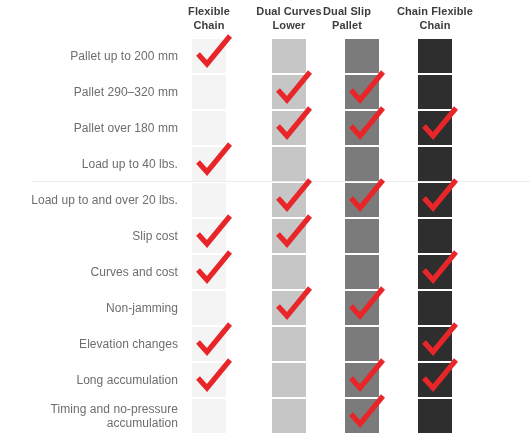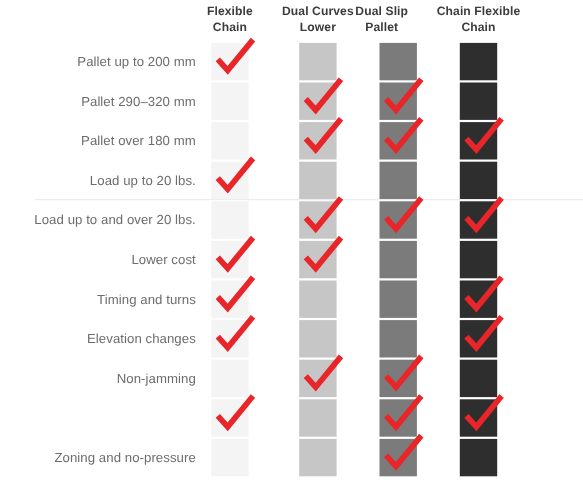--- a/index.html
+++ b/index.html
@@ -225,21 +225,21 @@
           <div class="check">
             <svg width="42" height="40" viewBox="0 0 42 40">
               <path d="M4 20 L13 30 L36 2" fill="none" stroke="#e8262a" stroke-width="5.2" stroke-linecap="butt" stroke-linejoin="miter"></path>
             </svg>
           </div>
         </div>
       </div>
       <div class="row">
         <div class="row-label">
           <div>
-            <span class="lbl-line">Load up to 20 lbs.</span>
+            <span class="lbl-line">Load up to 40 lbs.</span>
           </div>
         </div>
         <div class="cell c0">
           <div class="swatch" style="background: rgb(244, 244, 244);"></div>
           <div class="check">
             <svg width="42" height="40" viewBox="0 0 42 40">
               <path d="M4 20 L13 30 L36 2" fill="none" stroke="#e8262a" stroke-width="5.2" stroke-linecap="butt" stroke-linejoin="miter"></path>
             </svg>
           </div>
         </div>
@@ -284,73 +284,102 @@
           <div class="check">
             <svg width="42" height="40" viewBox="0 0 42 40">
               <path d="M4 20 L13 30 L36 2" fill="none" stroke="#e8262a" stroke-width="5.2" stroke-linecap="butt" stroke-linejoin="miter"></path>
             </svg>
           </div>
         </div>
       </div>
       <div class="row">
         <div class="row-label">
           <div>
-            <span class="lbl-line">Lower cost</span>
-          </div>
-        </div>
-        <div class="cell c0">
-          <div class="swatch" style="background: rgb(244, 244, 244);"></div>
-          <div class="check">
-            <svg width="42" height="40" viewBox="0 0 42 40">
-              <path d="M4 20 L13 30 L36 2" fill="none" stroke="#e8262a" stroke-width="5.2" stroke-linecap="butt" stroke-linejoin="miter"></path>
-            </svg>
-          </div>
-        </div>
-        <div class="cell c1">
-          <div class="swatch" style="background: rgb(198, 198, 198);"></div>
-          <div class="check">
-            <svg width="42" height="40" viewBox="0 0 42 40">
-              <path d="M4 20 L13 30 L36 2" fill="none" stroke="#e8262a" stroke-width="5.2" stroke-linecap="butt" stroke-linejoin="miter"></path>
-            </svg>
-          </div>
-        </div>
-        <div class="cell c2">
-          <div class="swatch" style="background: rgb(123, 123, 123);"></div>
-        </div>
-        <div class="cell c3">
-          <div class="swatch" style="background: rgb(46, 46, 46);"></div>
-        </div>
-      </div>
-      <div class="row">
-        <div class="row-label">
-          <div>
-            <span class="lbl-line">Timing and turns</span>
-          </div>
-        </div>
-        <div class="cell c0">
-          <div class="swatch" style="background: rgb(244, 244, 244);"></div>
-          <div class="check">
-            <svg width="42" height="40" viewBox="0 0 42 40">
-              <path d="M4 20 L13 30 L36 2" fill="none" stroke="#e8262a" stroke-width="5.2" stroke-linecap="butt" stroke-linejoin="miter"></path>
-            </svg>
-          </div>
-        </div>
-        <div class="cell c1">
-          <div class="swatch" style="background: rgb(198, 198, 198);"></div>
-        </div>
-        <div class="cell c2">
-          <div class="swatch" style="background: rgb(123, 123, 123);"></div>
-        </div>
-        <div class="cell c3">
-          <div class="swatch" style="background: rgb(46, 46, 46);"></div>
-          <div class="check">
-            <svg width="42" height="40" viewBox="0 0 42 40">
-              <path d="M4 20 L13 30 L36 2" fill="none" stroke="#e8262a" stroke-width="5.2" stroke-linecap="butt" stroke-linejoin="miter"></path>
-            </svg>
-          </div>
+            <span class="lbl-line">Slip cost</span>
+          </div>
+        </div>
+        <div class="cell c0">
+          <div class="swatch" style="background: rgb(244, 244, 244);"></div>
+          <div class="check">
+            <svg width="42" height="40" viewBox="0 0 42 40">
+              <path d="M4 20 L13 30 L36 2" fill="none" stroke="#e8262a" stroke-width="5.2" stroke-linecap="butt" stroke-linejoin="miter"></path>
+            </svg>
+          </div>
+        </div>
+        <div class="cell c1">
+          <div class="swatch" style="background: rgb(198, 198, 198);"></div>
+          <div class="check">
+            <svg width="42" height="40" viewBox="0 0 42 40">
+              <path d="M4 20 L13 30 L36 2" fill="none" stroke="#e8262a" stroke-width="5.2" stroke-linecap="butt" stroke-linejoin="miter"></path>
+            </svg>
+          </div>
+        </div>
+        <div class="cell c2">
+          <div class="swatch" style="background: rgb(123, 123, 123);"></div>
+        </div>
+        <div class="cell c3">
+          <div class="swatch" style="background: rgb(46, 46, 46);"></div>
+        </div>
+      </div>
+      <div class="row">
+        <div class="row-label">
+          <div>
+            <span class="lbl-line">Curves and cost</span>
+          </div>
+        </div>
+        <div class="cell c0">
+          <div class="swatch" style="background: rgb(244, 244, 244);"></div>
+          <div class="check">
+            <svg width="42" height="40" viewBox="0 0 42 40">
+              <path d="M4 20 L13 30 L36 2" fill="none" stroke="#e8262a" stroke-width="5.2" stroke-linecap="butt" stroke-linejoin="miter"></path>
+            </svg>
+          </div>
+        </div>
+        <div class="cell c1">
+          <div class="swatch" style="background: rgb(198, 198, 198);"></div>
+        </div>
+        <div class="cell c2">
+          <div class="swatch" style="background: rgb(123, 123, 123);"></div>
+        </div>
+        <div class="cell c3">
+          <div class="swatch" style="background: rgb(46, 46, 46);"></div>
+          <div class="check">
+            <svg width="42" height="40" viewBox="0 0 42 40">
+              <path d="M4 20 L13 30 L36 2" fill="none" stroke="#e8262a" stroke-width="5.2" stroke-linecap="butt" stroke-linejoin="miter"></path>
+            </svg>
+          </div>
+        </div>
+      </div>
+      <div class="row">
+        <div class="row-label">
+          <div>
+            <span class="lbl-line">Non-jamming</span>
+          </div>
+        </div>
+        <div class="cell c0">
+          <div class="swatch" style="background: rgb(244, 244, 244);"></div>
+        </div>
+        <div class="cell c1">
+          <div class="swatch" style="background: rgb(198, 198, 198);"></div>
+          <div class="check">
+            <svg width="42" height="40" viewBox="0 0 42 40">
+              <path d="M4 20 L13 30 L36 2" fill="none" stroke="#e8262a" stroke-width="5.2" stroke-linecap="butt" stroke-linejoin="miter"></path>
+            </svg>
+          </div>
+        </div>
+        <div class="cell c2">
+          <div class="swatch" style="background: rgb(123, 123, 123);"></div>
+          <div class="check">
+            <svg width="42" height="40" viewBox="0 0 42 40">
+              <path d="M4 20 L13 30 L36 2" fill="none" stroke="#e8262a" stroke-width="5.2" stroke-linecap="butt" stroke-linejoin="miter"></path>
+            </svg>
+          </div>
+        </div>
+        <div class="cell c3">
+          <div class="swatch" style="background: rgb(46, 46, 46);"></div>
         </div>
       </div>
       <div class="row">
         <div class="row-label">
           <div>
             <span class="lbl-line">Elevation changes</span>
           </div>
         </div>
         <div class="cell c0">
           <div class="swatch" style="background: rgb(244, 244, 244);"></div>
@@ -371,79 +400,56 @@
           <div class="check">
             <svg width="42" height="40" viewBox="0 0 42 40">
               <path d="M4 20 L13 30 L36 2" fill="none" stroke="#e8262a" stroke-width="5.2" stroke-linecap="butt" stroke-linejoin="miter"></path>
             </svg>
           </div>
         </div>
       </div>
       <div class="row">
         <div class="row-label">
           <div>
-            <span class="lbl-line">Non-jamming</span>
-          </div>
-        </div>
-        <div class="cell c0">
-          <div class="swatch" style="background: rgb(244, 244, 244);"></div>
-        </div>
-        <div class="cell c1">
-          <div class="swatch" style="background: rgb(198, 198, 198);"></div>
-          <div class="check">
-            <svg width="42" height="40" viewBox="0 0 42 40">
-              <path d="M4 20 L13 30 L36 2" fill="none" stroke="#e8262a" stroke-width="5.2" stroke-linecap="butt" stroke-linejoin="miter"></path>
-            </svg>
-          </div>
-        </div>
-        <div class="cell c2">
-          <div class="swatch" style="background: rgb(123, 123, 123);"></div>
-          <div class="check">
-            <svg width="42" height="40" viewBox="0 0 42 40">
-              <path d="M4 20 L13 30 L36 2" fill="none" stroke="#e8262a" stroke-width="5.2" stroke-linecap="butt" stroke-linejoin="miter"></path>
-            </svg>
-          </div>
-        </div>
-        <div class="cell c3">
-          <div class="swatch" style="background: rgb(46, 46, 46);"></div>
-        </div>
-      </div>
-      <div class="row">
-        <div class="cell c0">
-          <div class="swatch" style="background: rgb(244, 244, 244);"></div>
-          <div class="check">
-            <svg width="42" height="40" viewBox="0 0 42 40">
-              <path d="M4 20 L13 30 L36 2" fill="none" stroke="#e8262a" stroke-width="5.2" stroke-linecap="butt" stroke-linejoin="miter"></path>
-            </svg>
-          </div>
-        </div>
-        <div class="cell c1">
-          <div class="swatch" style="background: rgb(198, 198, 198);"></div>
-        </div>
-        <div class="cell c2">
-          <div class="swatch" style="background: rgb(123, 123, 123);"></div>
-          <div class="check">
-            <svg width="42" height="40" viewBox="0 0 42 40">
-              <path d="M4 20 L13 30 L36 2" fill="none" stroke="#e8262a" stroke-width="5.2" stroke-linecap="butt" stroke-linejoin="miter"></path>
-            </svg>
-          </div>
-        </div>
-        <div class="cell c3">
-          <div class="swatch" style="background: rgb(46, 46, 46);"></div>
-          <div class="check">
-            <svg width="42" height="40" viewBox="0 0 42 40">
-              <path d="M4 20 L13 30 L36 2" fill="none" stroke="#e8262a" stroke-width="5.2" stroke-linecap="butt" stroke-linejoin="miter"></path>
-            </svg>
-          </div>
-        </div>
-      </div>
-      <div class="row">
-        <div class="row-label">
-          <div>
-            <span class="lbl-line">Zoning and no-pressure</span>
+            <span class="lbl-line">Long accumulation</span>
+          </div>
+        </div>
+        <div class="cell c0">
+          <div class="swatch" style="background: rgb(244, 244, 244);"></div>
+          <div class="check">
+            <svg width="42" height="40" viewBox="0 0 42 40">
+              <path d="M4 20 L13 30 L36 2" fill="none" stroke="#e8262a" stroke-width="5.2" stroke-linecap="butt" stroke-linejoin="miter"></path>
+            </svg>
+          </div>
+        </div>
+        <div class="cell c1">
+          <div class="swatch" style="background: rgb(198, 198, 198);"></div>
+        </div>
+        <div class="cell c2">
+          <div class="swatch" style="background: rgb(123, 123, 123);"></div>
+          <div class="check">
+            <svg width="42" height="40" viewBox="0 0 42 40">
+              <path d="M4 20 L13 30 L36 2" fill="none" stroke="#e8262a" stroke-width="5.2" stroke-linecap="butt" stroke-linejoin="miter"></path>
+            </svg>
+          </div>
+        </div>
+        <div class="cell c3">
+          <div class="swatch" style="background: rgb(46, 46, 46);"></div>
+          <div class="check">
+            <svg width="42" height="40" viewBox="0 0 42 40">
+              <path d="M4 20 L13 30 L36 2" fill="none" stroke="#e8262a" stroke-width="5.2" stroke-linecap="butt" stroke-linejoin="miter"></path>
+            </svg>
+          </div>
+        </div>
+      </div>
+      <div class="row">
+        <div class="row-label">
+          <div>
+            <span class="lbl-line">Timing and no-pressure</span>
+            <span class="lbl-line">accumulation</span>
           </div>
         </div>
         <div class="cell c0">
           <div class="swatch" style="background: rgb(244, 244, 244);"></div>
         </div>
         <div class="cell c1">
           <div class="swatch" style="background: rgb(198, 198, 198);"></div>
         </div>
         <div class="cell c2">
           <div class="swatch" style="background: rgb(123, 123, 123);"></div>

